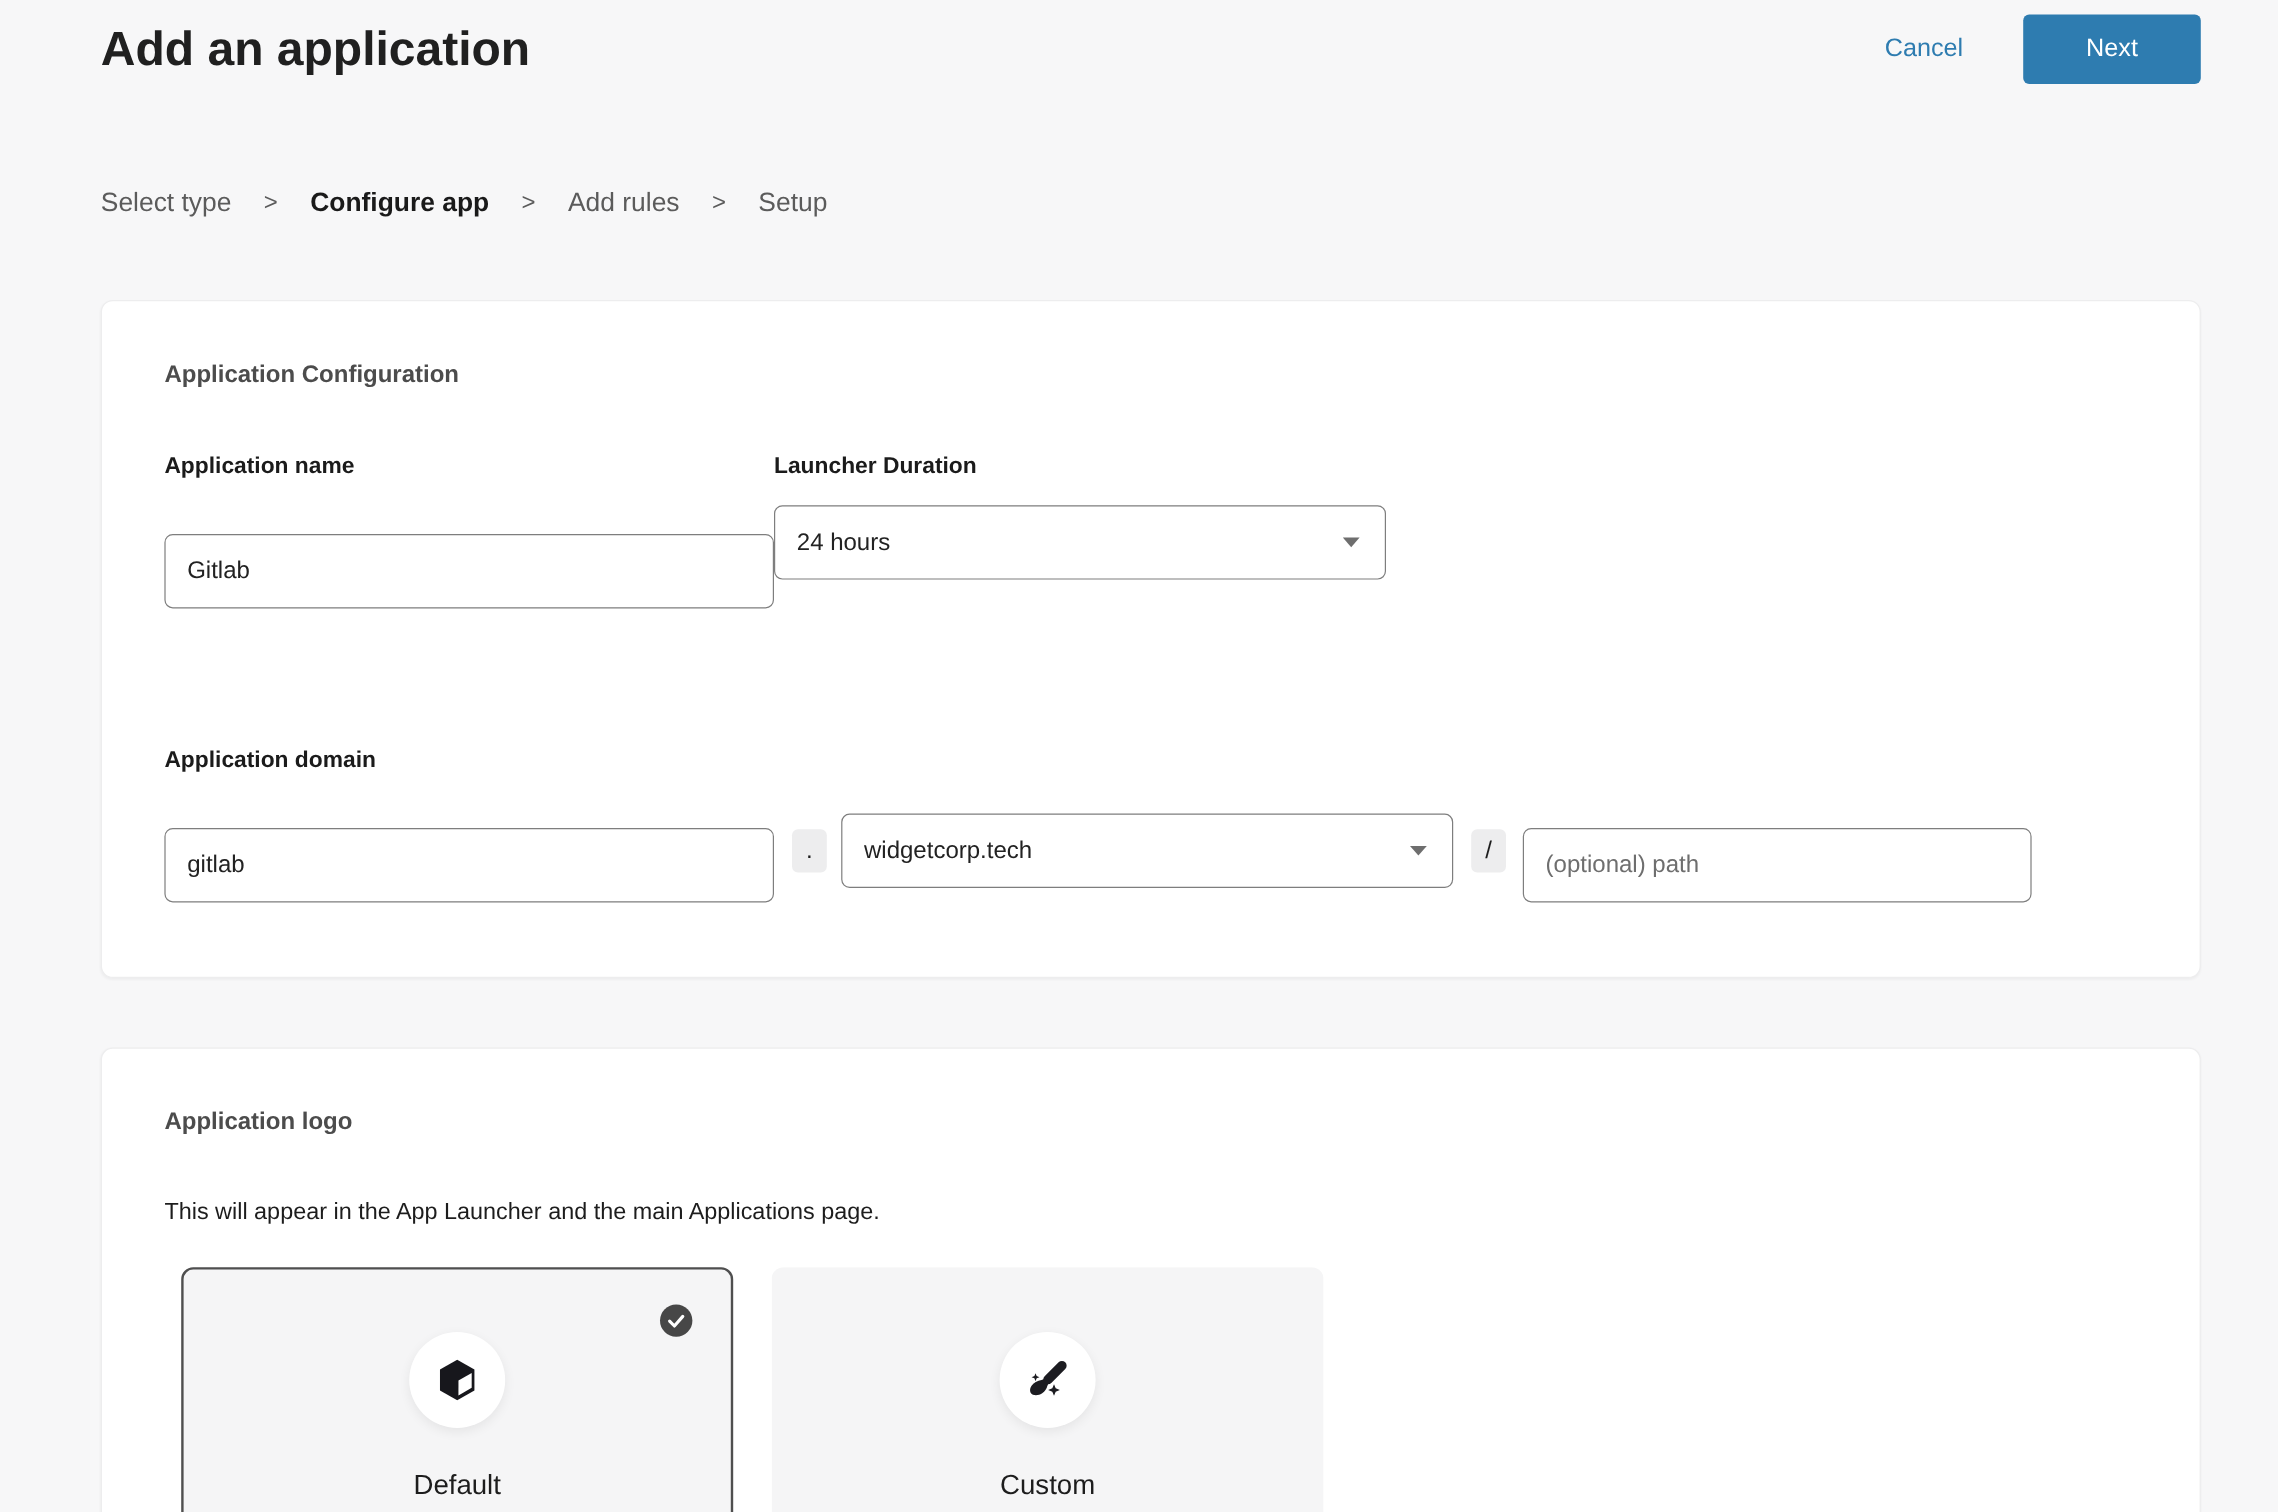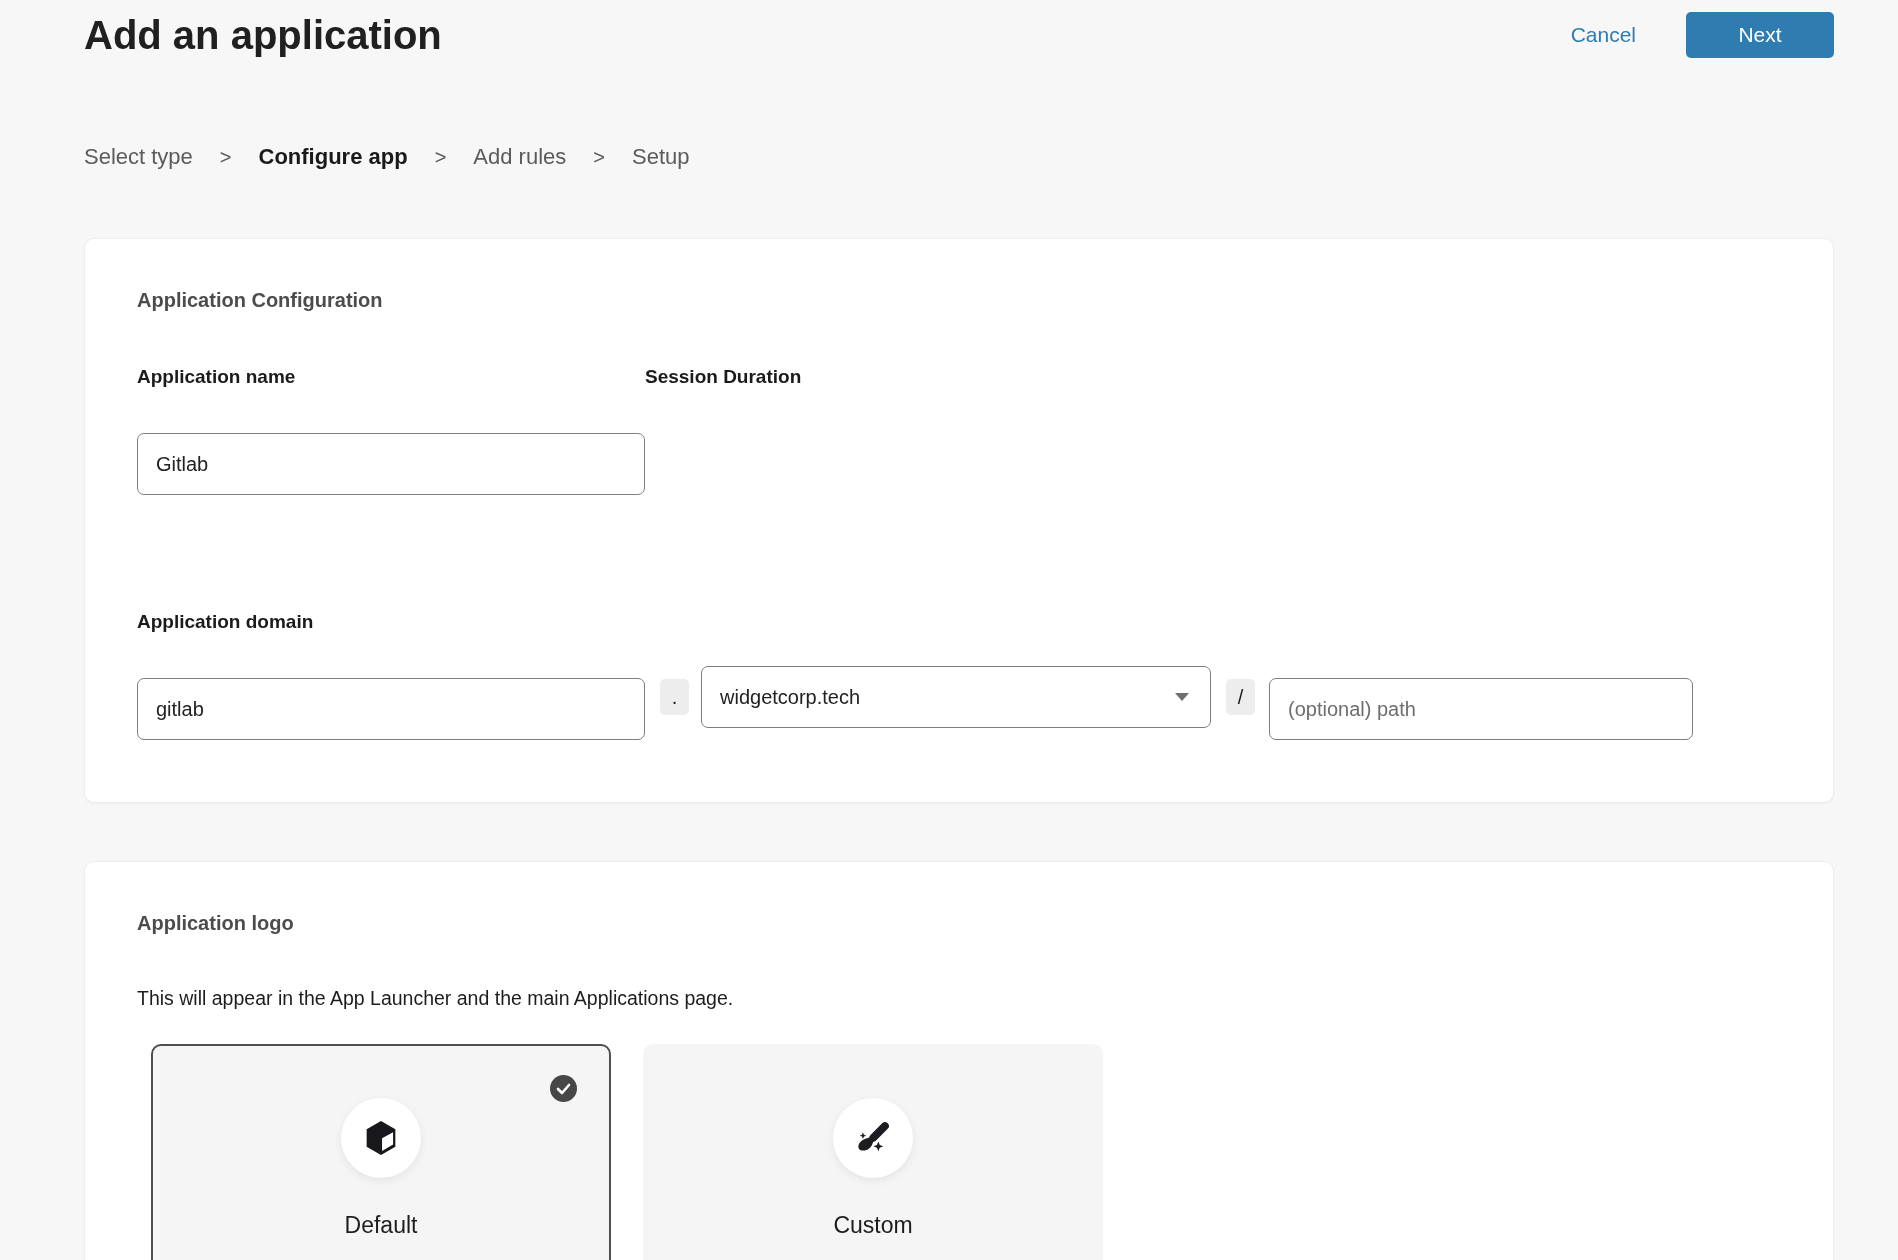--- a/index.html
+++ b/index.html
@@ -11,21 +11,21 @@
     color: #1d1d1d;
   }
   .page { padding: 0 64px 0 84px; }
 
   
   .header { display: flex; align-items: center; justify-content: space-between; padding-top: 12px; }
   .page-title { font-size: 40px; font-weight: 700; color: #202020; letter-spacing: 0; margin: 0; }
   .header-actions { display: flex; align-items: center; gap: 44px; }
   .cancel-link { font-size: 21px; color: #2e7cb0; cursor: pointer; background: none; border: none; font-family: inherit; }
   .next-btn {
-    width: 148px; height: 46px; border: none; border-radius: 5px;
+    width: 148px; height: 58px; border: none; border-radius: 5px;
     background: #2e7cb0; color: #ffffff; font-size: 21px; font-family: inherit; cursor: pointer;
   }
 
   
   .breadcrumb { display: flex; align-items: center; gap: 27px; margin-top: 86px; font-size: 22px; color: #5b5b5b; }
   .crumb { cursor: pointer; }
   .crumb.active { color: #1a1a1a; font-weight: 700; }
   .crumb-sep { color: #5b5b5b; font-size: 20px; }
 
   
@@ -113,21 +113,27 @@
 
   <div class="card card-config">
     <h2 class="card-title">Application Configuration</h2>
 
     <div class="form-row">
       <div>
         <label class="field-label">Application name</label>
         <input class="text-input w-name" type="text" value="Gitlab" style="">
       </div>
       <div>
-        <label class="field-label">Session Duration</label>
+        <label class="field-label">Launcher Duration</label>
+        <div class="select-box w-select">
+          <span>24 hours</span>
+          <svg class="chev" width="16" height="10" viewBox="0 0 16 10">
+            <polygon points="1,1 15,1 8,9" fill="#6e6e6e"></polygon>
+          </svg>
+        </div>
       </div>
     </div>
 
     <div class="domain-label-row">
       <label class="field-label">Application domain</label>
       <div class="domain-row">
         <input class="text-input w-sub" type="text" value="gitlab" style="">
         <span class="sep-badge sep-dot">.</span>
         <div class="select-box w-select">
           <span>widgetcorp.tech</span>

